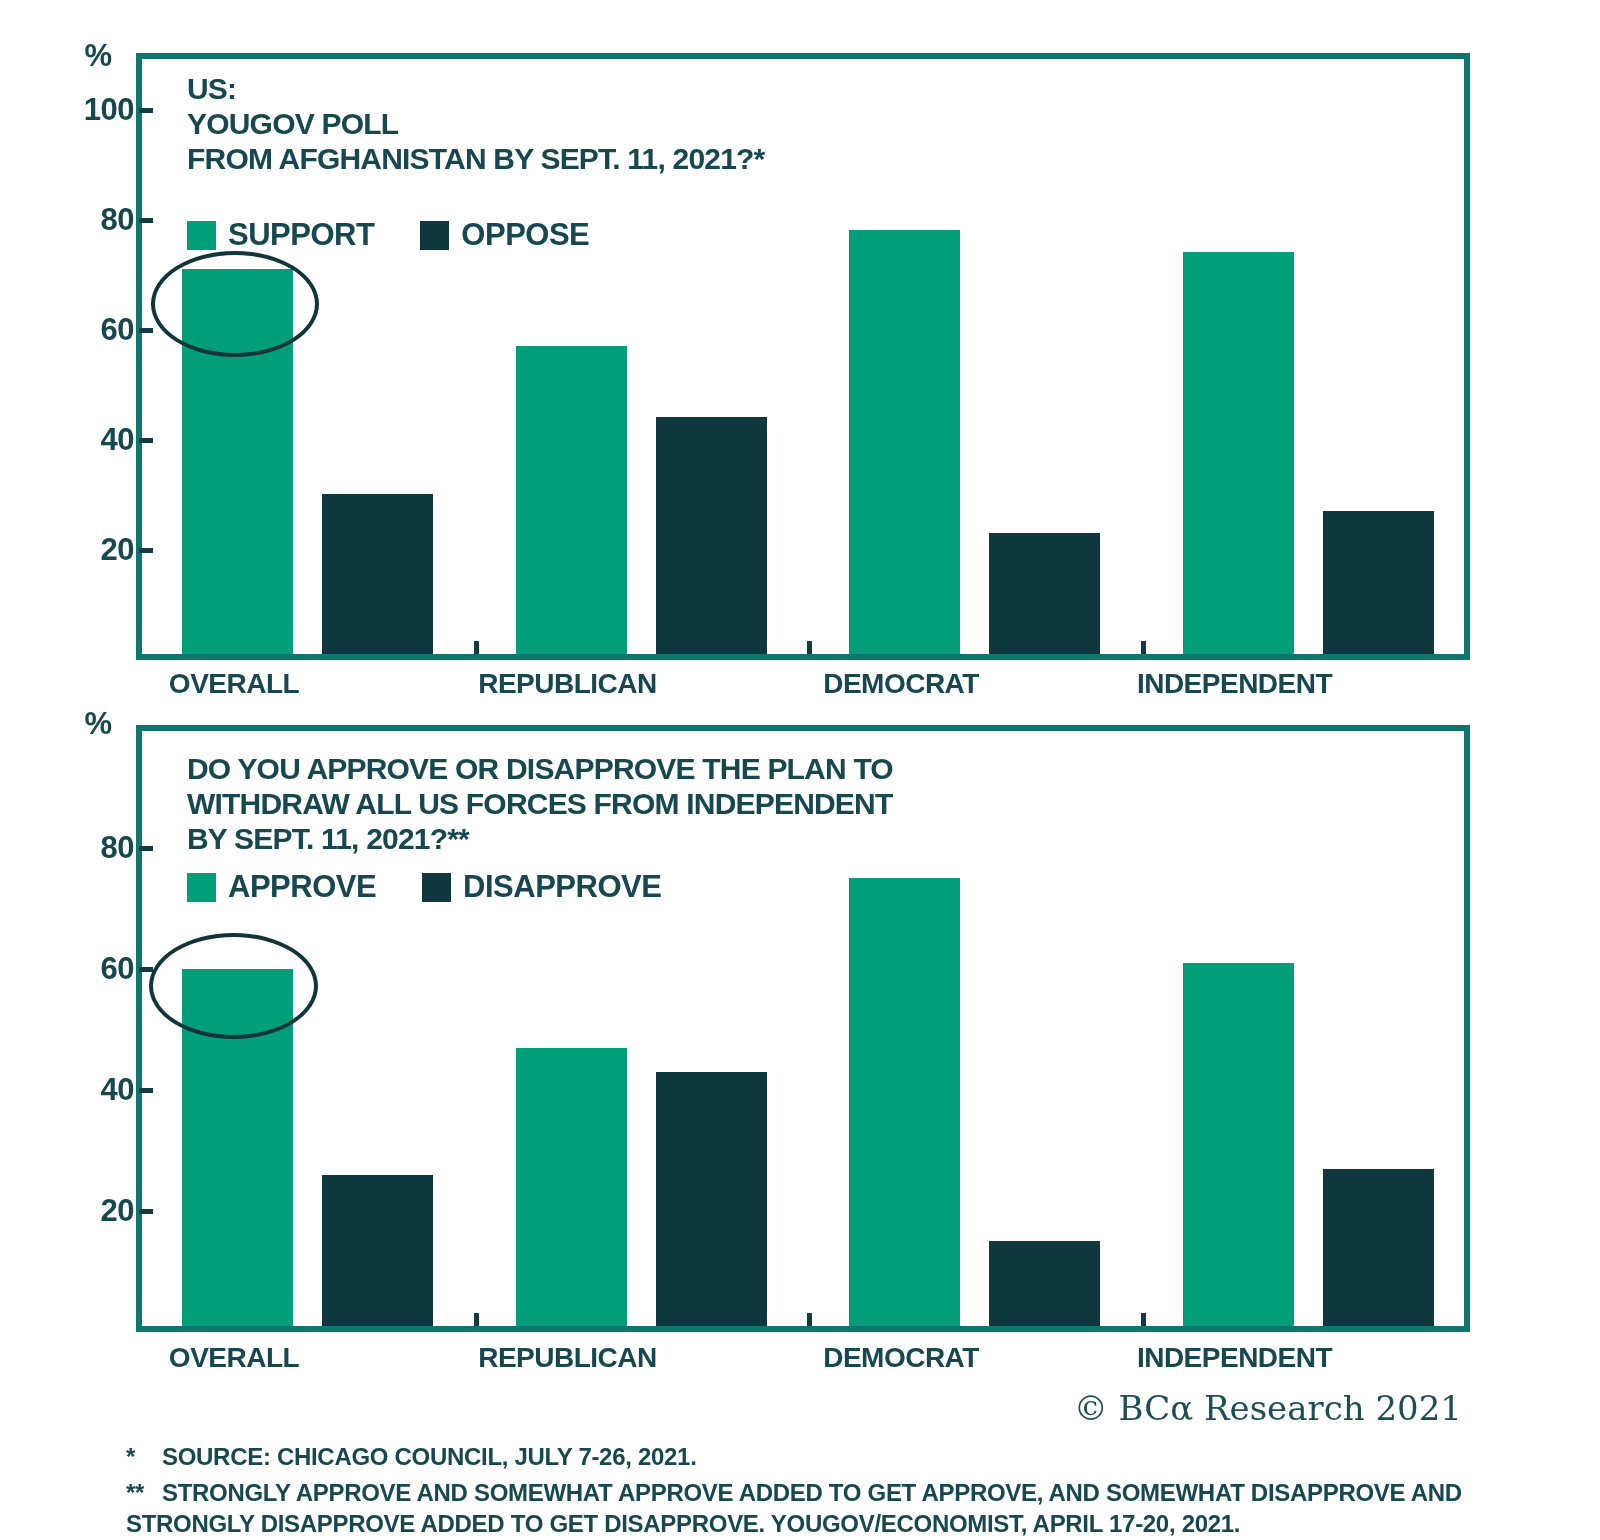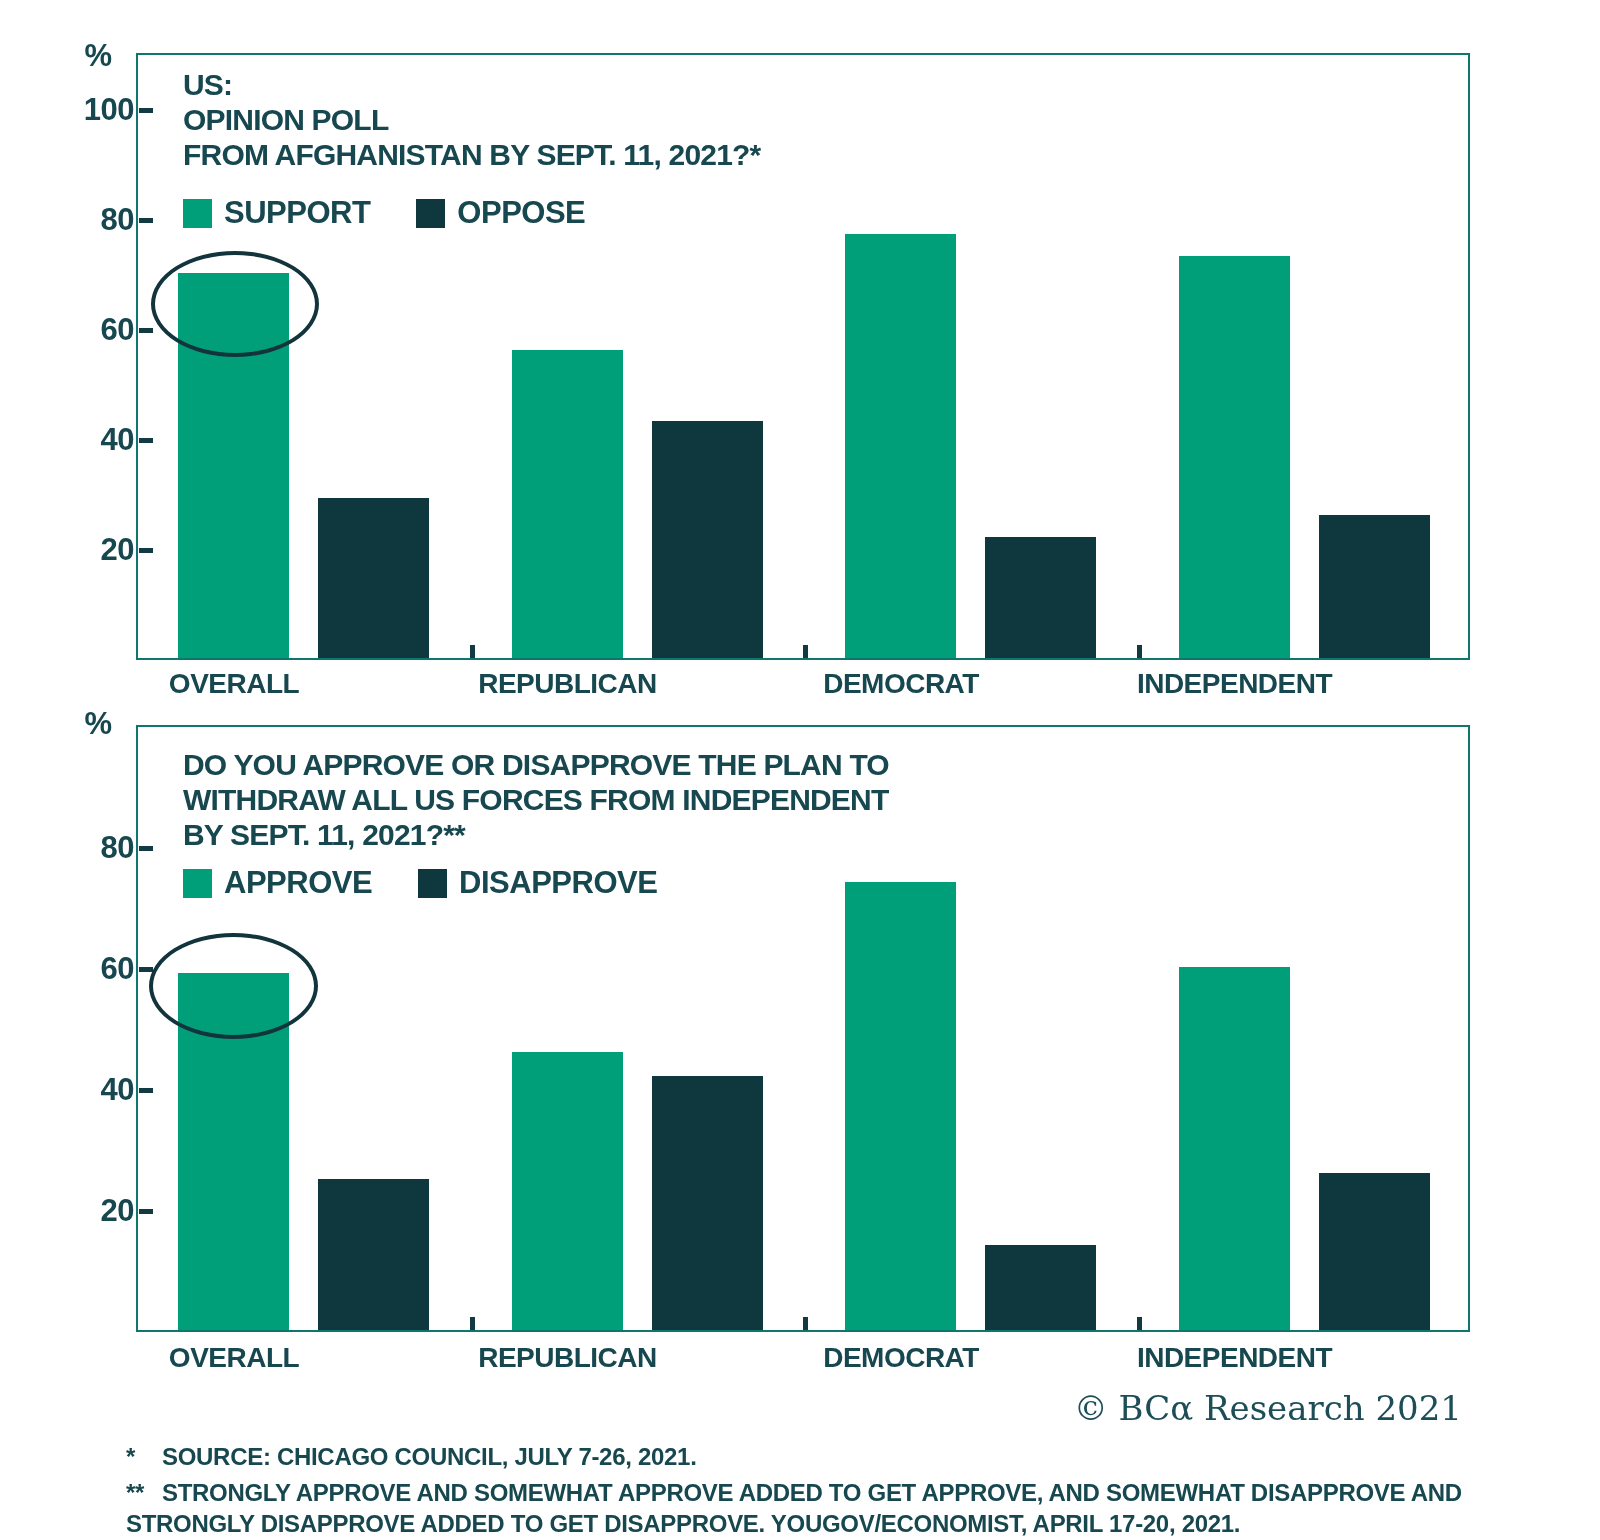--- a/index.html
+++ b/index.html
@@ -1,36 +1,36 @@
 <!DOCTYPE html>
 <html><head>
 <meta charset="utf-8">
 <style>
   html,body{margin:0;padding:0;background:#ffffff;}
   .page{position:relative;width:1600px;height:1540px;background:#ffffff;
         font-family:"Liberation Sans",sans-serif;color:#17474f;overflow:hidden;}
 
   
   .plot{position:absolute;left:136px;width:1334px;height:607px;
-        border:2px solid #0f766e;box-sizing:border-box;background:#ffffff;}
+        border:6px solid #0f766e;box-sizing:border-box;background:#ffffff;}
   .plot.c0{top:53px;}
   .plot.c1{top:725px;}
 
   
   .bar{position:absolute;bottom:0;z-index:1;}
   .xbtick{position:absolute;bottom:0;width:5px;height:13px;background:#123a42;}
 
   
   .title{position:absolute;left:45px;font-size:30px;font-weight:bold;
          letter-spacing:-0.8px;line-height:35px;white-space:nowrap;z-index:2;color:#17474f;}
   .c0 .title{top:12px;}
   .c1 .title{top:20px;}
   .legend{position:absolute;left:45px;display:flex;align-items:center;gap:12px;
           font-size:31px;font-weight:bold;letter-spacing:-0.5px;z-index:2;color:#17474f;}
-  .c0 .legend{top:140px;}
+  .c0 .legend{top:158px;}
   .c1 .legend{top:138px;}
   .legend .sw{width:29px;height:29px;display:inline-block;}
   .legend .lgap{display:inline-block;width:22px;}
 
   
   .ylab{position:absolute;left:28px;width:106px;text-align:right;font-size:31px;
         font-weight:bold;height:42px;line-height:42px;letter-spacing:-0.5px;}
   .ydash{position:absolute;left:139px;width:14px;height:5px;background:#123a42;}
   .pct{position:absolute;left:6px;width:106px;text-align:right;
        font-size:31px;font-weight:bold;}
@@ -59,21 +59,21 @@
 <body>
 
 <div class="page" id="page">
 
   <div class="pct p0">%</div>
   <div class="pct p1">%</div>
 
   <div class="plot c0">
     <div class="title">
       <div>US:</div>
-      <div>OPINION POLL</div>
+      <div>YOUGOV POLL</div>
       <div>FROM AFGHANISTAN BY SEPT. 11, 2021?*</div>
     </div>
     <div class="legend">
       <span class="sw" style="background: rgb(1, 159, 121);"></span>
       <span>SUPPORT</span>
       <span class="lgap"></span>
       <span class="sw" style="background: rgb(14, 55, 62);"></span>
       <span>OPPOSE</span>
     </div>
   <div class="bar" style="left: 40px; width: 111px; height: 385px; background: rgb(1, 159, 121);"></div>

